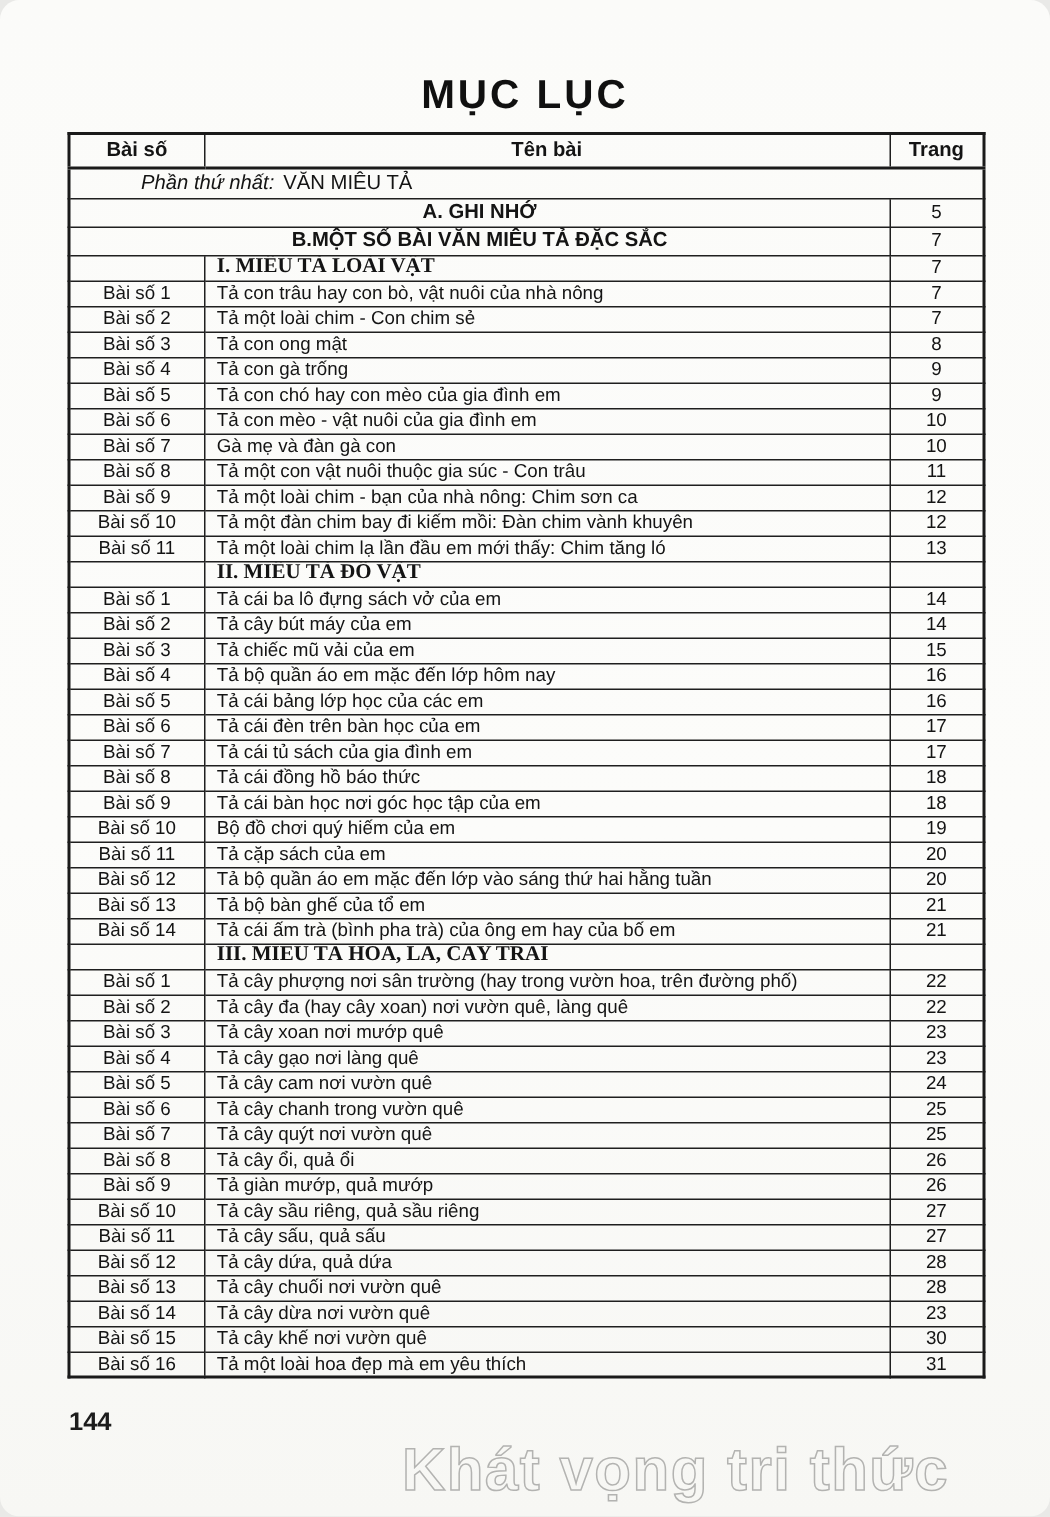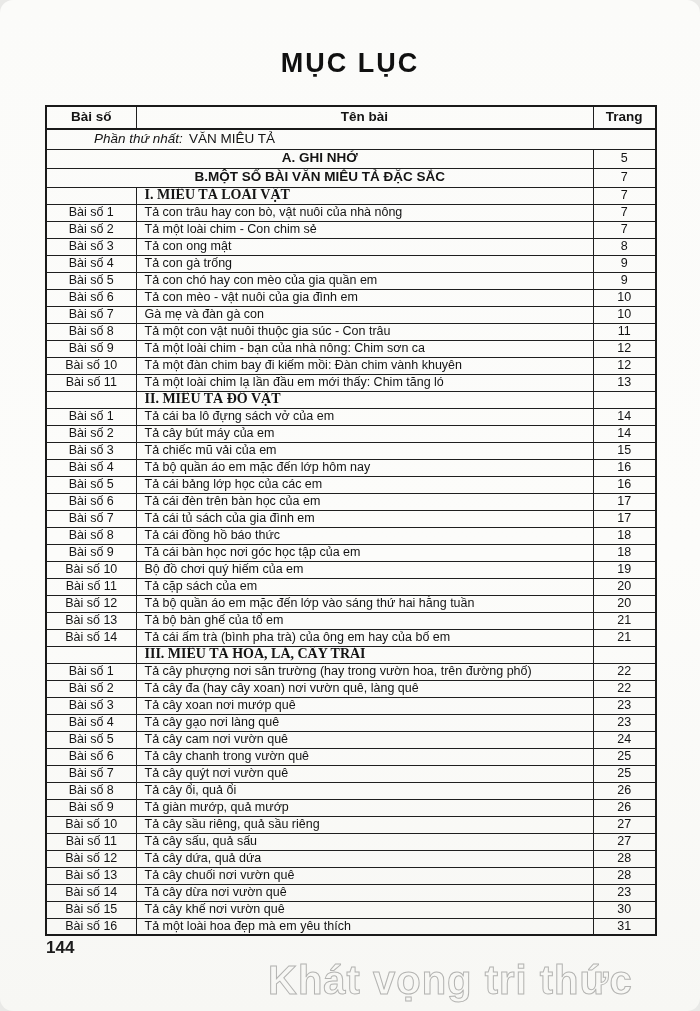--- a/index.html
+++ b/index.html
@@ -24,21 +24,21 @@
     width: 100%;
     text-align: center;
     font-size: 27px;
     font-weight: bold;
     letter-spacing: 2px;
     color: #101010;
   }
   .toc-table {
     position: absolute;
     left: 45px;
-    top: 105px;
+    top: 88px;
     width: 610px;
     border-collapse: collapse;
     table-layout: fixed;
   }
   .toc-table col.c-no { width: 90px; }
   .toc-table col.c-title { width: 457px; }
   .toc-table col.c-page { width: 63px; }
   .toc-table td, .toc-table th {
     border: 1px solid #1f1f1f;
     height: 17px;
@@ -165,21 +165,21 @@
           <td class="cell-title">Tả con ong mật</td>
           <td class="cell-page">8</td>
         </tr>
         <tr class="row-item">
           <td class="cell-no">Bài số 4</td>
           <td class="cell-title">Tả con gà trống</td>
           <td class="cell-page">9</td>
         </tr>
         <tr class="row-item">
           <td class="cell-no">Bài số 5</td>
-          <td class="cell-title">Tả con chó hay con mèo của gia quần em</td>
+          <td class="cell-title">Tả con chó hay con mèo của gia đình em</td>
           <td class="cell-page">9</td>
         </tr>
         <tr class="row-item">
           <td class="cell-no">Bài số 6</td>
           <td class="cell-title">Tả con mèo - vật nuôi của gia đình em</td>
           <td class="cell-page">10</td>
         </tr>
         <tr class="row-item">
           <td class="cell-no">Bài số 7</td>
           <td class="cell-title">Gà mẹ và đàn gà con</td>

